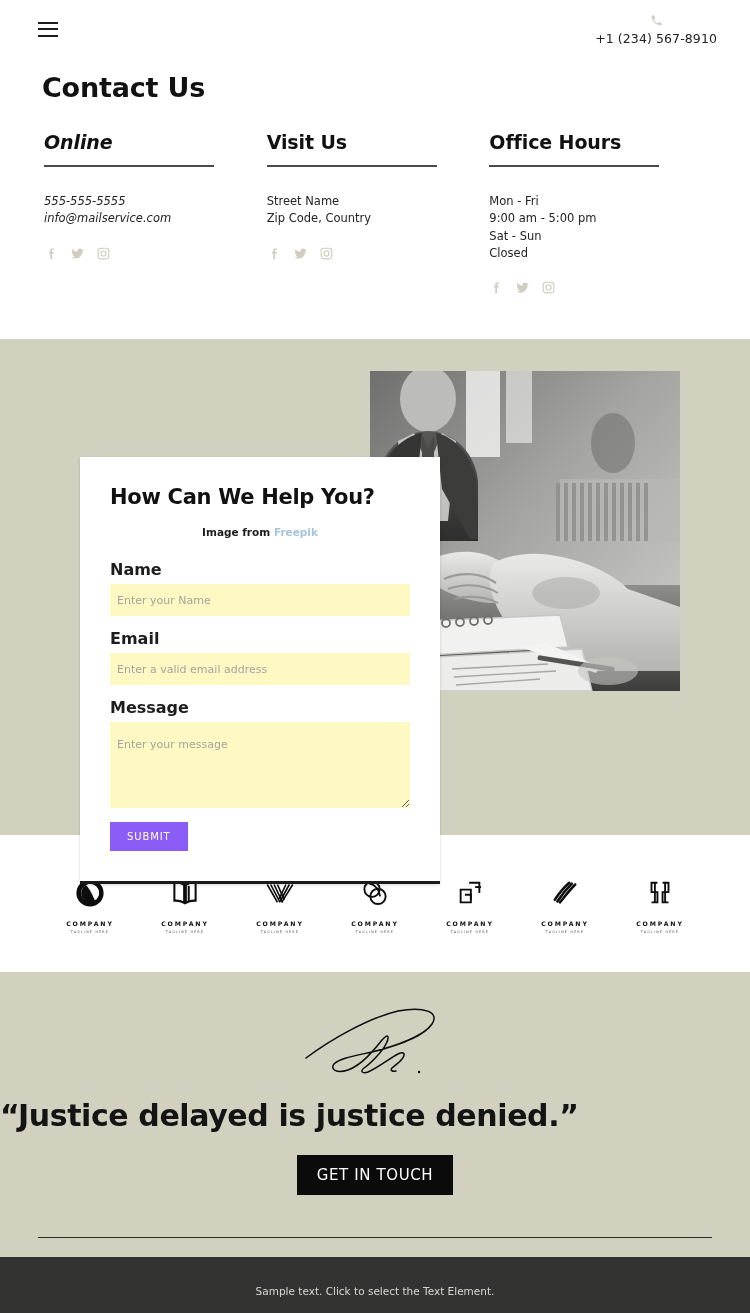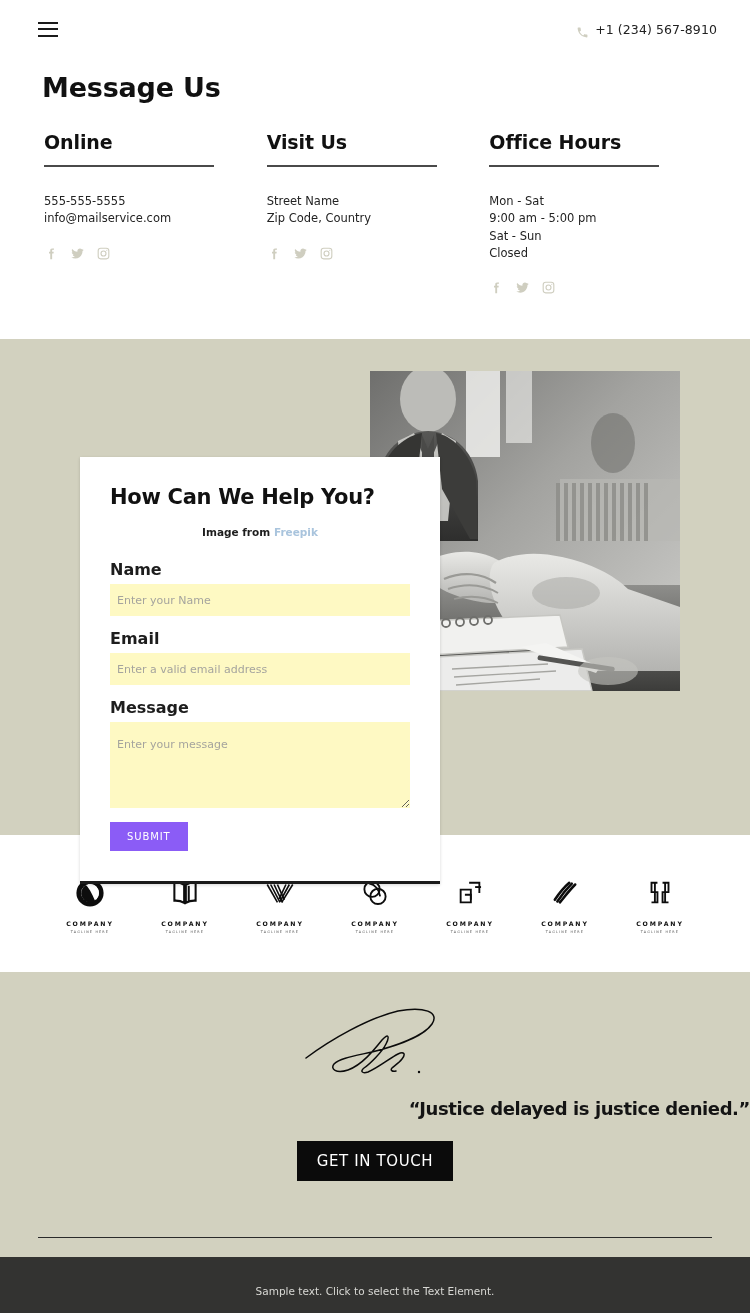--- a/index.html
+++ b/index.html
@@ -19,21 +19,21 @@
     align-items: center;
     justify-content: space-between;
     padding: 0 33px 0 38px;
   }
   .hamburger {
     width: 20px; height: 15px;
     display: flex; flex-direction: column; justify-content: space-between;
     cursor: pointer;
   }
   .hamburger span { display: block; height: 2px; background: #1b1b1b; border-radius: 0; }
-  .phone-wrap { display: flex; align-items: flex-end; gap: 6px; }
+  .phone-wrap { display: flex; align-items: center; gap: 6px; flex-direction: column; }
   .phone-icon { width: 13px; height: 13px; display: block; }
   .phone-num { font-size: 12.5px; color: #222; letter-spacing: .1px; }
 
   
   .contact-title {
     font-size: 27px;
     font-weight: 700;
     letter-spacing: -.2px;
     padding: 14px 0 0 42px;
     color: #111;
@@ -41,21 +41,21 @@
 
   
   .cols {
     display: flex;
     padding: 28px 38px 0 44px;
     background: #fff;
   }
   .col { width: 224px; margin-right: 0; }
   .col:nth-child(2) { margin-left: 0; }
   .col + .col { margin-left: 0; }
-  .col-1 { width: 226px; }
+  .col-1 { width: 226px; font-style: italic; }
   .col-2 { width: 226px; }
   .col-3 { width: 226px; }
   .col h3 {
     font-size: 19px;
     font-weight: 700;
     letter-spacing: -.1px;
     color: #111;
     margin-bottom: 12px;
   }
   .rule { height: 2px; background: #4a4a4a; width: 170px; margin-bottom: 26px; }
@@ -151,22 +151,22 @@
 
   
   .beige-2 {
     background: #d2d1bf;
     height: 285px;
     position: relative;
     padding-top: 30px;
   }
   .sig { display: flex; justify-content: center; height: 88px; align-items: center; }
   .quote {
-    text-align: right;
-    font-size: 18px;
+    text-align: left;
+    font-size: 30px;
     font-weight: 700;
     letter-spacing: -.4px;
     color: #141414;
     margin-top: 8px;
   }
   .cta-wrap { display: flex; justify-content: center; margin-top: 22px; }
   .cta {
     background: #0b0b0b;
     color: #fff;
     font-size: 15px;
@@ -204,21 +204,21 @@
   <div class="phone-wrap">
     <span class="phone-icon">
       <svg viewBox="0 0 24 24" width="13" height="13" fill="#cfcec0">
         <path d="M6.6 10.8c1.4 2.8 3.8 5.1 6.6 6.6l2.2-2.2c.3-.3.7-.4 1-.2 1.2.4 2.4.6 3.7.6.6 0 1 .4 1 1V20c0 .6-.4 1-1 1C10.7 21 3 13.3 3 3.9c0-.6.4-1 1-1h3.5c.6 0 1 .4 1 1 0 1.3.2 2.5.6 3.7.1.4 0 .7-.2 1l-2.3 2.2z"></path>
       </svg>
     </span>
     <span class="phone-num">+1 (234) 567-8910</span>
   </div>
 </div>
 
-<div class="contact-title">Message Us</div>
+<div class="contact-title">Contact Us</div>
 
 <div class="cols">
 
   <div class="col col-1">
     <h3>Online</h3>
     <div class="rule"></div>
     <div class="col-lines">
       <div>555-555-5555</div>
       <div>info@mailservice.com</div>
     </div>
@@ -268,21 +268,21 @@
             <circle cx="17.2" cy="6.8" r=".9" fill="#cfcec0" stroke="none"></circle>
           </svg>
       </span>
     </div>
   </div>
 
   <div class="col col-3">
     <h3>Office Hours</h3>
     <div class="rule"></div>
     <div class="col-lines">
-      <div>Mon - Sat</div>
+      <div>Mon - Fri</div>
       <div>9:00 am - 5:00 pm</div>
       <div>Sat - Sun</div>
       <div>Closed</div>
     </div>
     <div class="socials">
       <span class="soc">
         <svg viewBox="0 0 24 24" width="15" height="15" fill="#cfcec0">
             <path d="M15 4h-2.2C11 4 10 5.1 10 6.9V9H8v3h2v9h3v-9h2.2l.4-3H13V7.2c0-.6.2-1.1 1-1.1H16V4h-1z"></path>
           </svg>
       </span>

